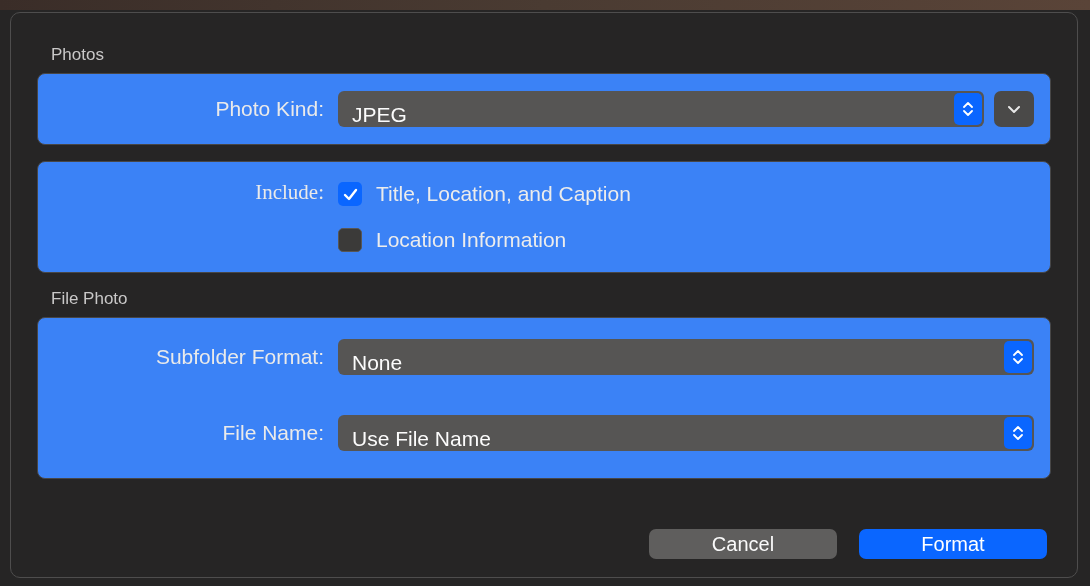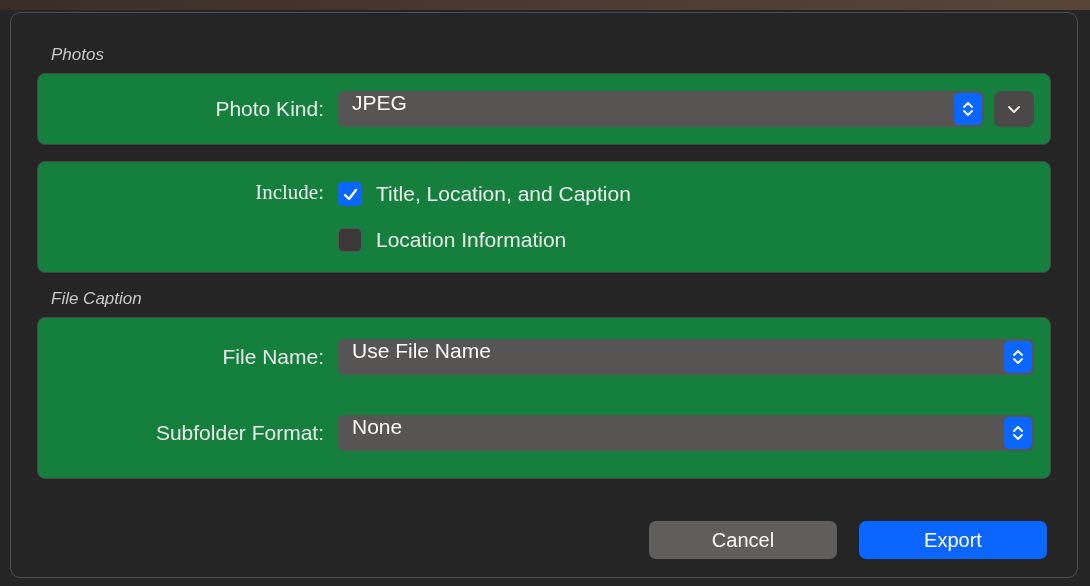--- a/index.html
+++ b/index.html
@@ -35,26 +35,25 @@
       padding: 32px 26px 18px 26px;
       display: flex;
       flex-direction: column;
     }
     .section-label {
       color: #c9c8c8;
       font-size: 17px;
       font-weight: 400;
       margin-bottom: 8px;
       padding-left: 14px;
-      font-style: italic;
     }
     .section-group {
       border: 1px solid #474646;
       border-radius: 8px;
-      background: #15803d;
+      background: #3b82f6;
       padding: 14px 16px;
       margin-bottom: 16px;
     }
     .row {
       display: flex;
       align-items: center;
       gap: 14px;
       min-height: 42px;
     }
     .row + .row {
@@ -74,21 +73,21 @@
       display: flex;
       align-items: center;
     }
     .select-box {
       flex: 1;
       background: #565554;
       border: none;
       border-radius: 6px;
       height: 36px;
       display: flex;
-      align-items: flex-start;
+      align-items: flex-end;
       padding: 0 40px 0 14px;
       color: #fcfcfc;
       font-size: 21px;
       position: relative;
       cursor: default;
     }
     .select-arrows {
       position: absolute;
       right: 2px;
       top: 2px;
@@ -155,21 +154,21 @@
     .footer {
       margin-top: auto;
       display: flex;
       justify-content: flex-end;
       gap: 22px;
       padding-top: 18px;
       padding-right: 4px;
     }
     .btn {
       min-width: 188px;
-      height: 38px;
+      height: 30px;
       border: none;
       border-radius: 7px;
       font-size: 20px;
       font-weight: 400;
       cursor: default;
       display: flex;
       align-items: center;
       justify-content: center;
     }
     .btn-secondary {
@@ -232,56 +231,56 @@
           <div class="checkbox-label">Title, Location, and Caption</div>
         </div>
         <div class="checkbox-row">
           <div class="checkbox unchecked"></div>
           <div class="checkbox-label">Location Information</div>
         </div>
       </div>
     </div>
   </div>
 
-  <div class="section-label">File Caption</div>
+  <div class="section-label">File Photo</div>
   <div class="section-group">
     <div class="filenaming-rows">
+      <div class="row">
+        <div class="row-label">Subfolder Format:</div>
+        <div class="select-wrap">
+          <div class="select-box">
+            <span>None</span>
+            <div class="select-arrows">
+              <svg width="10" height="7" viewBox="0 0 10 7">
+                  <path d="M1 5 L5 1 L9 5" stroke="#fff" stroke-width="1.8" fill="none" stroke-linecap="round" stroke-linejoin="round"></path>
+                </svg>
+              <svg width="10" height="7" viewBox="0 0 10 7">
+                  <path d="M1 2 L5 6 L9 2" stroke="#fff" stroke-width="1.8" fill="none" stroke-linecap="round" stroke-linejoin="round"></path>
+                </svg>
+            </div>
+          </div>
+        </div>
+      </div>
       <div class="row">
         <div class="row-label">File Name:</div>
         <div class="select-wrap">
           <div class="select-box">
             <span>Use File Name</span>
             <div class="select-arrows">
               <svg width="10" height="7" viewBox="0 0 10 7">
                   <path d="M1 5 L5 1 L9 5" stroke="#fff" stroke-width="1.8" fill="none" stroke-linecap="round" stroke-linejoin="round"></path>
                 </svg>
               <svg width="10" height="7" viewBox="0 0 10 7">
                   <path d="M1 2 L5 6 L9 2" stroke="#fff" stroke-width="1.8" fill="none" stroke-linecap="round" stroke-linejoin="round"></path>
                 </svg>
             </div>
           </div>
         </div>
       </div>
-      <div class="row">
-        <div class="row-label">Subfolder Format:</div>
-        <div class="select-wrap">
-          <div class="select-box">
-            <span>None</span>
-            <div class="select-arrows">
-              <svg width="10" height="7" viewBox="0 0 10 7">
-                  <path d="M1 5 L5 1 L9 5" stroke="#fff" stroke-width="1.8" fill="none" stroke-linecap="round" stroke-linejoin="round"></path>
-                </svg>
-              <svg width="10" height="7" viewBox="0 0 10 7">
-                  <path d="M1 2 L5 6 L9 2" stroke="#fff" stroke-width="1.8" fill="none" stroke-linecap="round" stroke-linejoin="round"></path>
-                </svg>
-            </div>
-          </div>
-        </div>
-      </div>
     </div>
   </div>
 
   <div class="footer">
     <button class="btn btn-secondary">Cancel</button>
-    <button class="btn btn-primary">Export</button>
+    <button class="btn btn-primary">Format</button>
   </div>
 
 </div>
 
 </body></html>

